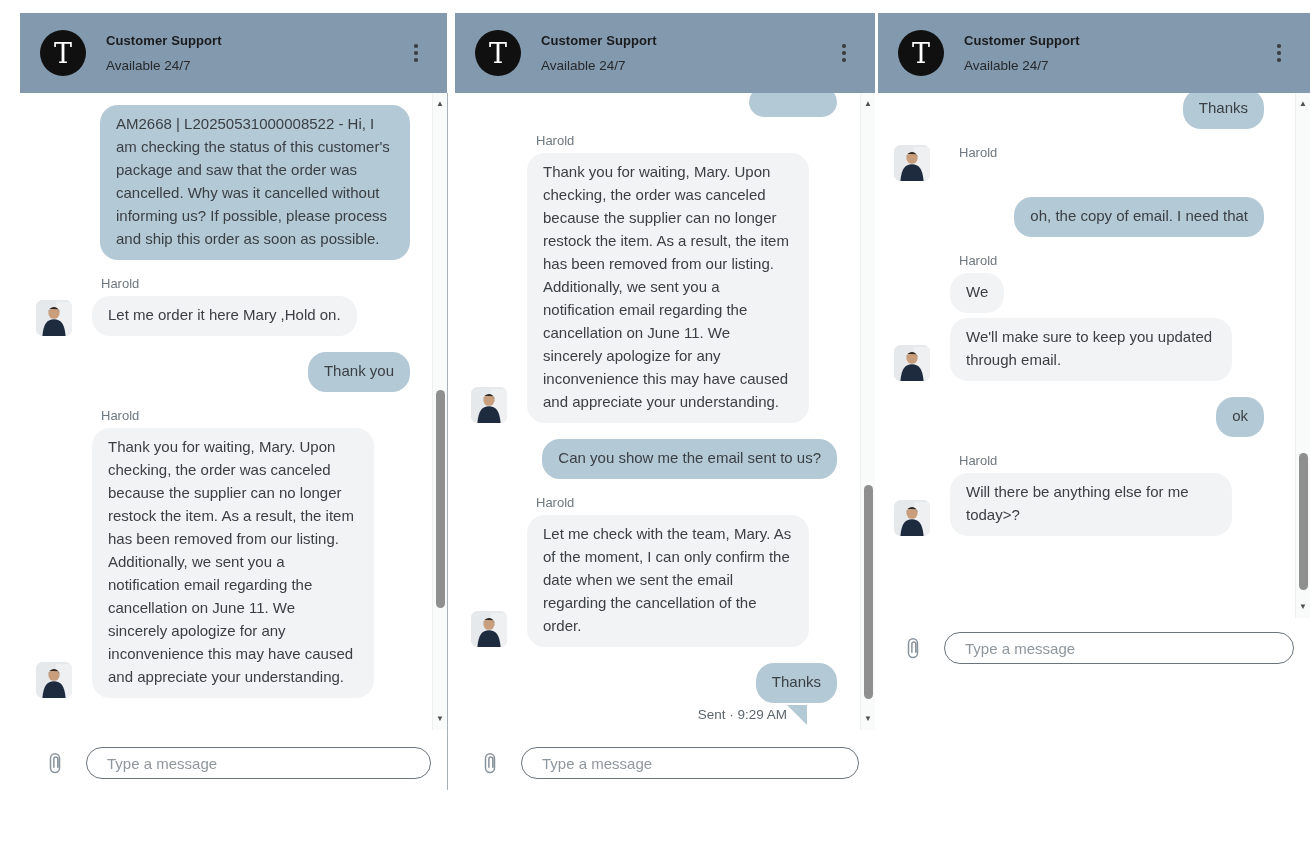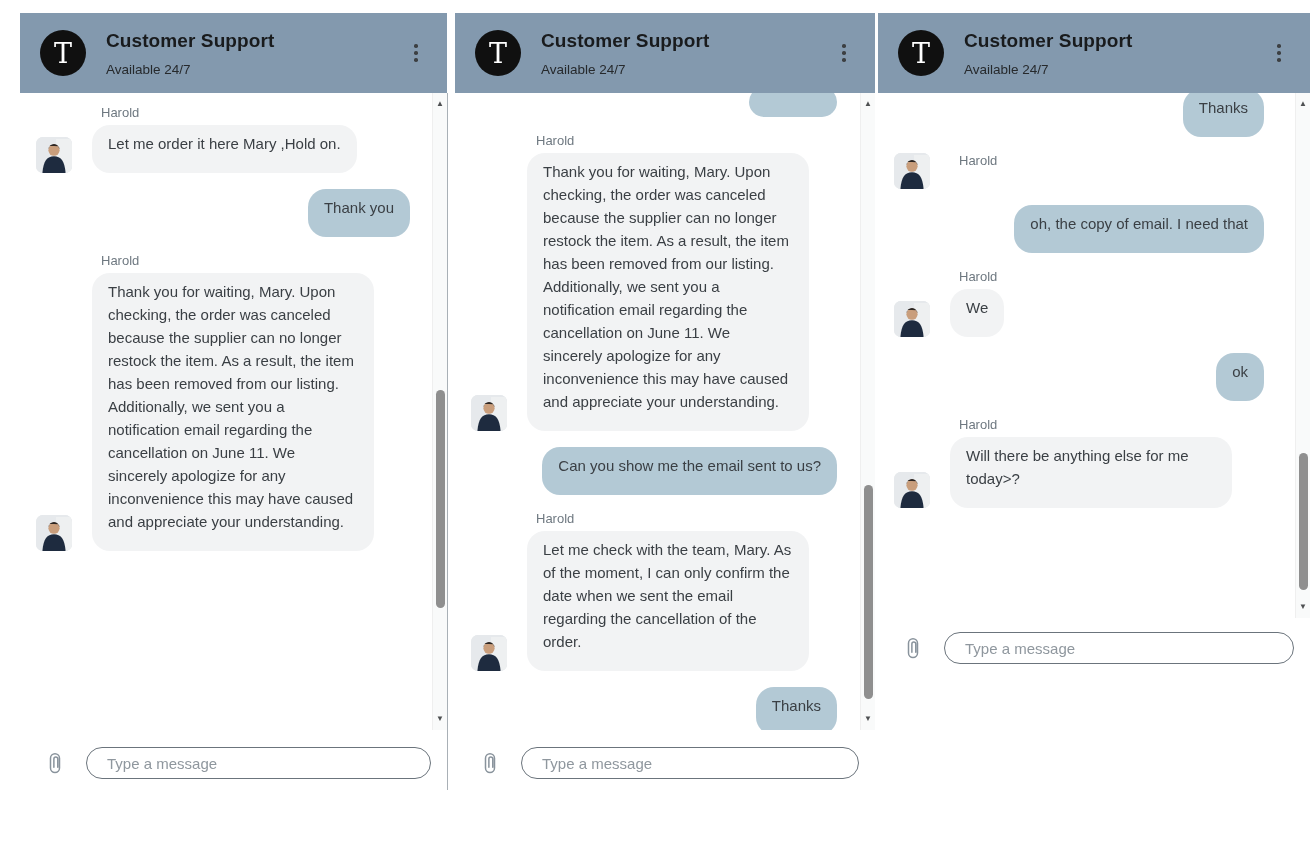--- a/index.html
+++ b/index.html
@@ -17,34 +17,34 @@
   .p3 { --thumb-top:360px; --thumb-h:137px; }
 
   .panel-divider { position:absolute; right:-1px; top:80px; bottom:0; width:1px; background:#a9b0b6; }
 
   
   .chat-header { height:80px; flex:0 0 80px; background:var(--header-bg,#8399ae); display:flex; align-items:center; padding:0 18px 0 20px; }
   .logo { width:46px; height:46px; border-radius:50%; background:var(--logo-bg,#101010); color:var(--logo-fg,#fff);
           display:flex; align-items:center; justify-content:center; flex:0 0 46px;
           font-family:"DejaVu Serif","Liberation Serif",serif; font-size:27px; }
   .titles { margin-left:20px; flex:1; }
-  .chat-title { font-size:19px; font-weight:700; color:#191b1d; letter-spacing:.1px; }
+  .chat-title { font-size:13px; font-weight:700; color:#191b1d; letter-spacing:.1px; }
   .chat-status { font-size:13.5px; color:#26292c; margin-top:10px; }
   .kebab { width:26px; height:30px; display:flex; flex-direction:column; align-items:center; justify-content:center; gap:3.5px; cursor:pointer; }
   .kebab i { width:3.5px; height:3.5px; border-radius:50%; background:#3c3f42; }
 
   
   .messages { position:relative; flex:1 1 auto; overflow:hidden; padding:12px 37px 0 16px; display:flex; flex-direction:column; }
   .p2 .messages { padding-right:38px; }
   .p3 .messages { padding-right:46px; flex:0 0 525px; }
 
   .msg-row { display:flex; margin-bottom:16px; }
   .msg-row.right { justify-content:flex-end; }
 
-  .bubble { font-size:15px; line-height:23px; color:#3a3f44; padding:7px 16px 18px 16px; border-radius:18px; }
+  .bubble { font-size:15px; line-height:23px; color:#3a3f44; padding:7px 16px 10px 16px; border-radius:18px; }
   .bubble.user  { background:var(--user-bubble,#b3c9d5); max-width:310px; }
   .bubble.agent { background:var(--agent-bubble,#f2f3f4); max-width:282px; }
 
   .bubble.sliver { width:88px; height:30px; margin-top:-18px; padding:0; }
   .bubble.topcut { margin-top:-16px; }
 
   .agent-group { display:grid; grid-template-columns:36px 1fr; column-gap:20px; margin-bottom:16px; }
   .avatar { width:36px; height:36px; border-radius:7px; overflow:hidden; background:#e3e7ea; align-self:end; }
   .agent-col { display:flex; flex-direction:column; align-items:flex-start; gap:5px; }
   .agent-name { font-size:13px; color:#6e7880; padding-left:9px; margin-bottom:0px; }
@@ -81,20 +81,23 @@
           <div class="chat-title">Customer Support</div>
           <div class="chat-status">Available 24/7</div>
         </div>
         <div class="kebab">
           <i></i>
           <i></i>
           <i></i>
         </div>
       </header>
       <div class="messages">
+        <div class="msg-row right">
+          <div class="bubble user">AM2668 | L20250531000008522 - Hi, I am checking the status of this customer's package and saw that the order was cancelled. Why was it cancelled without informing us? If possible, please process and ship this order as soon as possible.</div>
+        </div>
         <div class="agent-group">
           <div class="avatar"><svg width="36" height="36" viewBox="0 0 36 36" xmlns="http://www.w3.org/2000/svg">
               <rect width="36" height="36" fill="#e6e9ec"></rect>
               <rect x="20" y="2" width="16" height="34" fill="#eef0f1"></rect>
               <circle cx="18" cy="13.2" r="5.6" fill="#c99e7c"></circle>
               <path d="M12.4 12.6 a5.6 5.6 0 0 1 11.2 0 l-1.4 -3.4 -8.4 -0.4 z" fill="#2c2622"></path>
               <path d="M18 19.2 c-6.8 0 -10.6 4.6 -11.6 16.8 h23.2 c-1 -12.2 -4.8 -16.8 -11.6 -16.8 z" fill="#1e2b3f"></path>
             </svg></div>
           <div class="agent-col">
             <div class="agent-name">Harold</div>
@@ -241,20 +244,21 @@
           <div class="avatar"><svg width="36" height="36" viewBox="0 0 36 36" xmlns="http://www.w3.org/2000/svg">
               <rect width="36" height="36" fill="#e6e9ec"></rect>
               <rect x="20" y="2" width="16" height="34" fill="#eef0f1"></rect>
               <circle cx="18" cy="13.2" r="5.6" fill="#c99e7c"></circle>
               <path d="M12.4 12.6 a5.6 5.6 0 0 1 11.2 0 l-1.4 -3.4 -8.4 -0.4 z" fill="#2c2622"></path>
               <path d="M18 19.2 c-6.8 0 -10.6 4.6 -11.6 16.8 h23.2 c-1 -12.2 -4.8 -16.8 -11.6 -16.8 z" fill="#1e2b3f"></path>
             </svg></div>
           <div class="agent-col">
             <div class="agent-name">Harold</div>
             <div class="bubble agent">We</div>
+            <div class="bubble agent">We'll make sure to keep you updated through email.</div>
           </div>
         </div>
         <div class="msg-row right">
           <div class="bubble user">ok</div>
         </div>
         <div class="agent-group">
           <div class="avatar"><svg width="36" height="36" viewBox="0 0 36 36" xmlns="http://www.w3.org/2000/svg">
               <rect width="36" height="36" fill="#e6e9ec"></rect>
               <rect x="20" y="2" width="16" height="34" fill="#eef0f1"></rect>
               <circle cx="18" cy="13.2" r="5.6" fill="#c99e7c"></circle>

